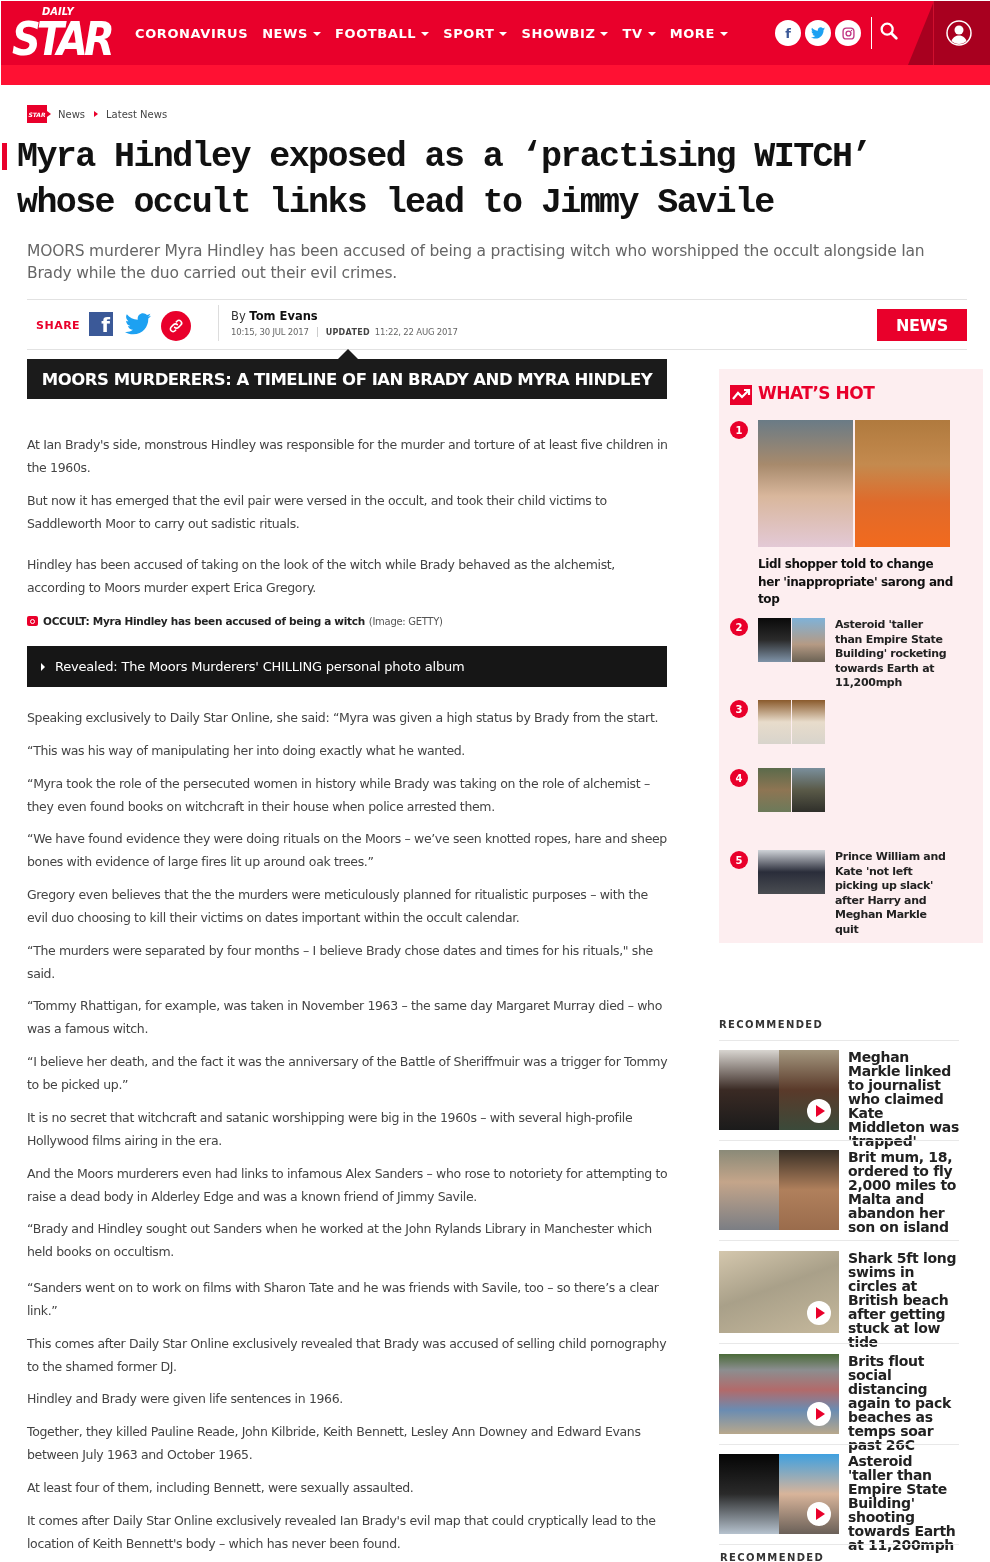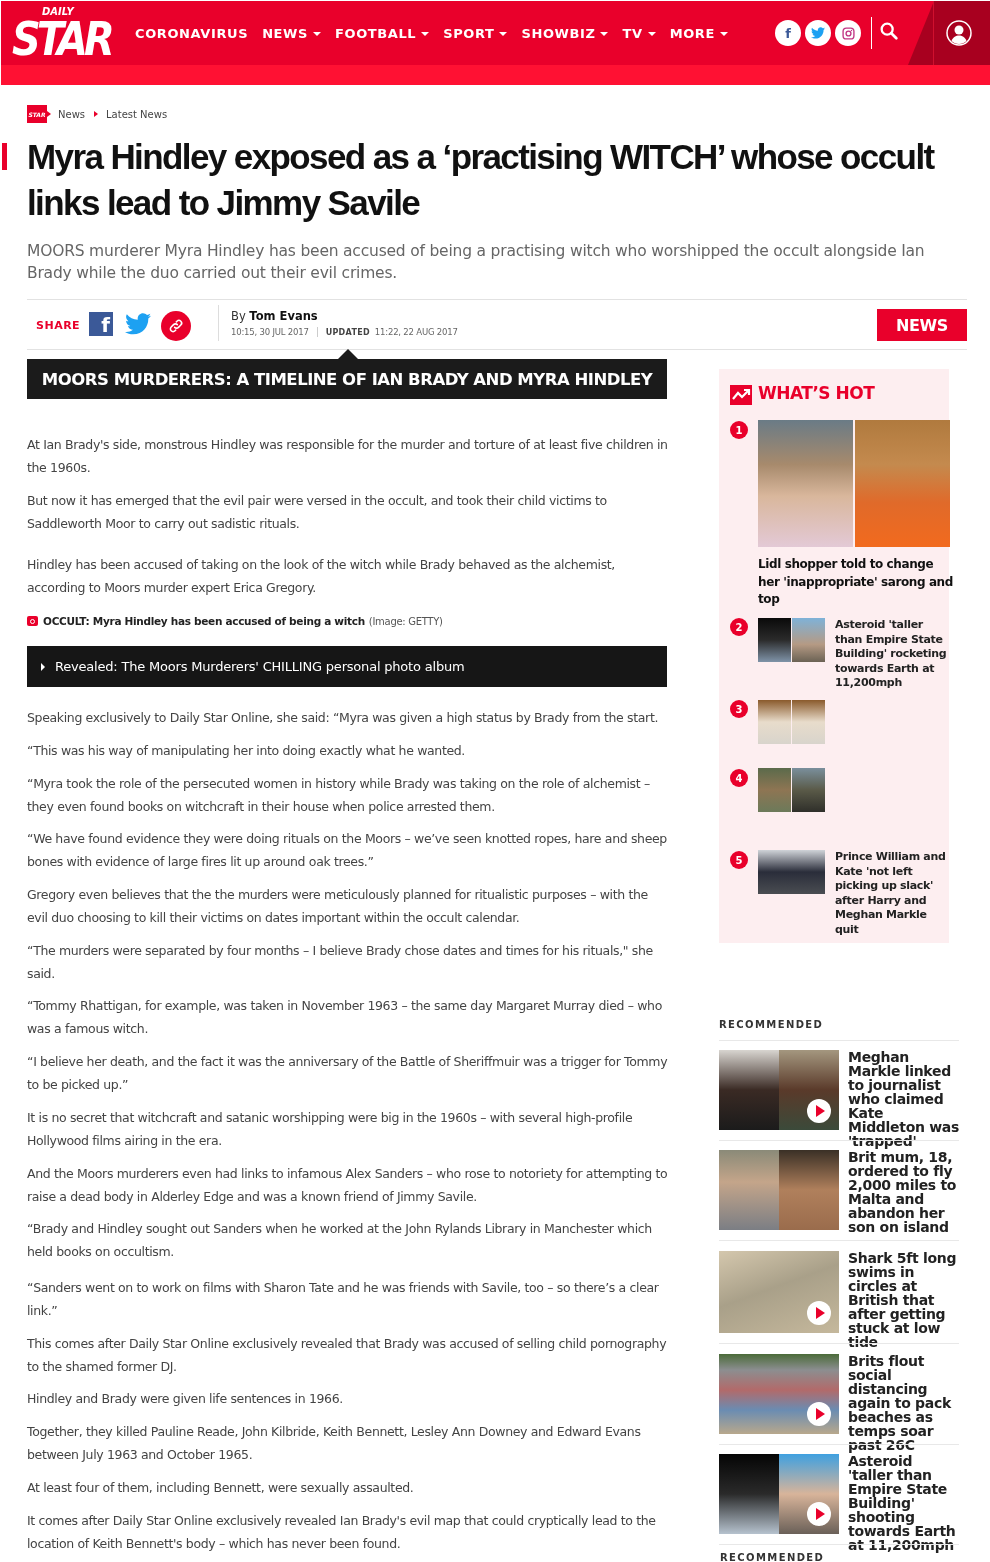--- a/index.html
+++ b/index.html
@@ -29,21 +29,21 @@
   
   .breadcrumb { position: absolute; left: 27px; top: 105px; display: flex; align-items: center; }
   .bc-logo { width: 20px; height: 18px; background: #e9002b; color: #fff; font-size: 6px; font-weight: bold; display: flex; align-items: center; justify-content: center; font-family: "DejaVu Sans", sans-serif; font-style: italic; position: relative; }
   .bc-logo::after { content: ""; position: absolute; right: -4px; top: 6px; border-top: 3px solid transparent; border-bottom: 3px solid transparent; border-left: 4px solid #e9002b; }
   .bc-item { font-size: 10px; color: #444; margin-left: 11px; font-family: "DejaVu Sans", sans-serif; }
   .bc-arrow { width: 0; height: 0; border-top: 3px solid transparent; border-bottom: 3px solid transparent; border-left: 4px solid #e9002b; margin-left: 9px; }
   .bc-item.second { margin-left: 8px; }
 
   
   .red-mark { position: absolute; left: 2px; top: 143px; width: 5px; height: 27px; background: #e9002b; }
-  .headline { position: absolute; left: 27px; top: 134px; width: 945px; font-family: Liberation Sans, sans-serif; font-weight: bold; font-size: 35px; line-height: 46px; color: #111; letter-spacing: -1.6px; }
+  .headline { position: absolute; left: 17px; top: 134px; width: 945px; font-family: Liberation Mono, monospace; font-weight: bold; font-size: 35px; line-height: 46px; color: #111; letter-spacing: -1.6px; }
   .standfirst { position: absolute; left: 27px; top: 240px; width: 945px; font-family: "DejaVu Sans", sans-serif; font-size: 15.5px; line-height: 22px; color: #666; letter-spacing: -0.2px; }
 
   
   .rule { position: absolute; left: 27px; width: 940px; height: 1px; background: #e2e2e2; }
   .share-label { position: absolute; left: 36px; top: 319px; font-family: "DejaVu Sans", sans-serif; font-size: 11px; font-weight: bold; color: #e9002b; letter-spacing: 0.5px; }
   .share-fb { position: absolute; left: 89px; top: 312px; width: 24px; height: 24px; background: #3b5998; color: #fff; font-weight: bold; font-size: 20px; font-family: "DejaVu Sans", sans-serif; display: flex; align-items: flex-end; justify-content: flex-end; padding-right: 3px; line-height: 22px; }
   .share-tw { position: absolute; left: 125px; top: 313px; width: 26px; height: 22px; }
   .share-link { position: absolute; left: 161px; top: 311px; width: 30px; height: 30px; border-radius: 50%; background: #e9002b; display: flex; align-items: center; justify-content: center; }
   .byline-sep { position: absolute; left: 218px; top: 305px; width: 1px; height: 36px; background: #ddd; }
   .byline { position: absolute; left: 231px; top: 309px; font-family: "DejaVu Sans", sans-serif; font-size: 11.5px; color: #333; }
@@ -61,21 +61,21 @@
   .para { position: absolute; left: 27px; width: 642px; font-family: "DejaVu Sans", sans-serif; font-size: 12.5px; line-height: 23px; color: #444; letter-spacing: -0.35px; }
   .caption { position: absolute; left: 27px; top: 615px; display: flex; align-items: center; font-family: "DejaVu Sans", sans-serif; font-size: 10.5px; color: #333; letter-spacing: -0.3px; }
   .cam { width: 11px; height: 10px; background: #e9002b; border-radius: 2px; margin-right: 5px; position: relative; }
   .cam::after { content: ""; position: absolute; left: 3px; top: 2.5px; width: 3px; height: 3px; border: 1px solid #fff; border-radius: 50%; }
   .caption b { font-weight: bold; color: #222; }
   .caption .credit { font-size: 10px; color: #555; margin-left: 4px; }
   .gallery-link { position: absolute; left: 27px; top: 646px; width: 640px; height: 41px; background: #161616; color: #fff; font-family: "DejaVu Sans", sans-serif; font-size: 13px; display: flex; align-items: center; padding-left: 14px; letter-spacing: -0.2px; }
   .tri-right { width: 0; height: 0; border-top: 4px solid transparent; border-bottom: 4px solid transparent; border-left: 4px solid #fff; margin-right: 10px; }
 
   
-  .hot { position: absolute; left: 719px; top: 369px; width: 230px; height: 574px; background: #fdeef0; }
+  .hot { position: absolute; left: 719px; top: 369px; width: 264px; height: 574px; background: #fdeef0; }
   .hot-icon { position: absolute; left: 11px; top: 16px; width: 22px; height: 20px; background: #e9002b; }
   .hot-title { position: absolute; left: 39px; top: 14px; font-family: "DejaVu Sans", sans-serif; font-weight: bold; font-size: 17px; color: #e9002b; letter-spacing: -0.5px; }
   .rank { position: absolute; width: 18px; height: 18px; border-radius: 50%; background: #e9002b; color: #fff; font-family: "DejaVu Sans", sans-serif; font-weight: bold; font-size: 10px; display: flex; align-items: center; justify-content: center; }
   .thumb { position: absolute; overflow: hidden; display: flex; }
   .thumb > div { flex: 1; height: 100%; }
   .hot-lead-title { position: absolute; left: 39px; top: 187px; width: 195px; font-family: "DejaVu Sans", sans-serif; font-weight: bold; font-size: 12px; line-height: 17.5px; color: #111; letter-spacing: -0.4px; }
   .hot-title-sm { position: absolute; left: 116px; width: 118px; font-family: "DejaVu Sans", sans-serif; font-weight: bold; font-size: 11px; line-height: 14.6px; color: #222; letter-spacing: -0.3px; }
 
   
   .rec-label { position: absolute; left: 719px; font-family: "DejaVu Sans", sans-serif; font-weight: bold; font-size: 10px; color: #333; letter-spacing: 1.4px; }
@@ -295,21 +295,21 @@
   <div style="background:linear-gradient(180deg,#8a8a78 0%,#c4a58a 40%,#7b7e84 100%)"></div>
   <div style="background:linear-gradient(180deg,#3a3026 0%,#b0805c 50%,#9a6c4c 100%)"></div>
 </div>
 <div class="rec-title" style="top:1150px">Brit mum, 18, ordered to fly 2,000 miles to Malta and abandon her son on island</div>
 <div class="rec-rule" style="top:1240px"></div>
 
 <div class="rec-thumb" style="top:1251px;height:82px">
   <div style="background:linear-gradient(160deg,#d4c7ad 0%,#a9a089 45%,#c5b89c 100%)"></div>
 </div>
 <div class="play" style="left:807px;top:1301px"></div>
-<div class="rec-title" style="top:1251px">Shark 5ft long swims in circles at British that after getting stuck at low tide</div>
+<div class="rec-title" style="top:1251px">Shark 5ft long swims in circles at British beach after getting stuck at low tide</div>
 <div class="rec-rule" style="top:1343px"></div>
 
 <div class="rec-thumb" style="top:1354px">
   <div style="background:linear-gradient(180deg,#4b6b3a 0%,#8c8e90 20%,#b26a6a 45%,#6a8cb2 70%,#b8a88c 100%)"></div>
 </div>
 <div class="play" style="left:807px;top:1402px"></div>
 <div class="rec-title" style="top:1354px">Brits flout social distancing again to pack beaches as temps soar past 26C</div>
 <div class="rec-rule" style="top:1444px"></div>
 
 <div class="rec-thumb" style="top:1454px">

